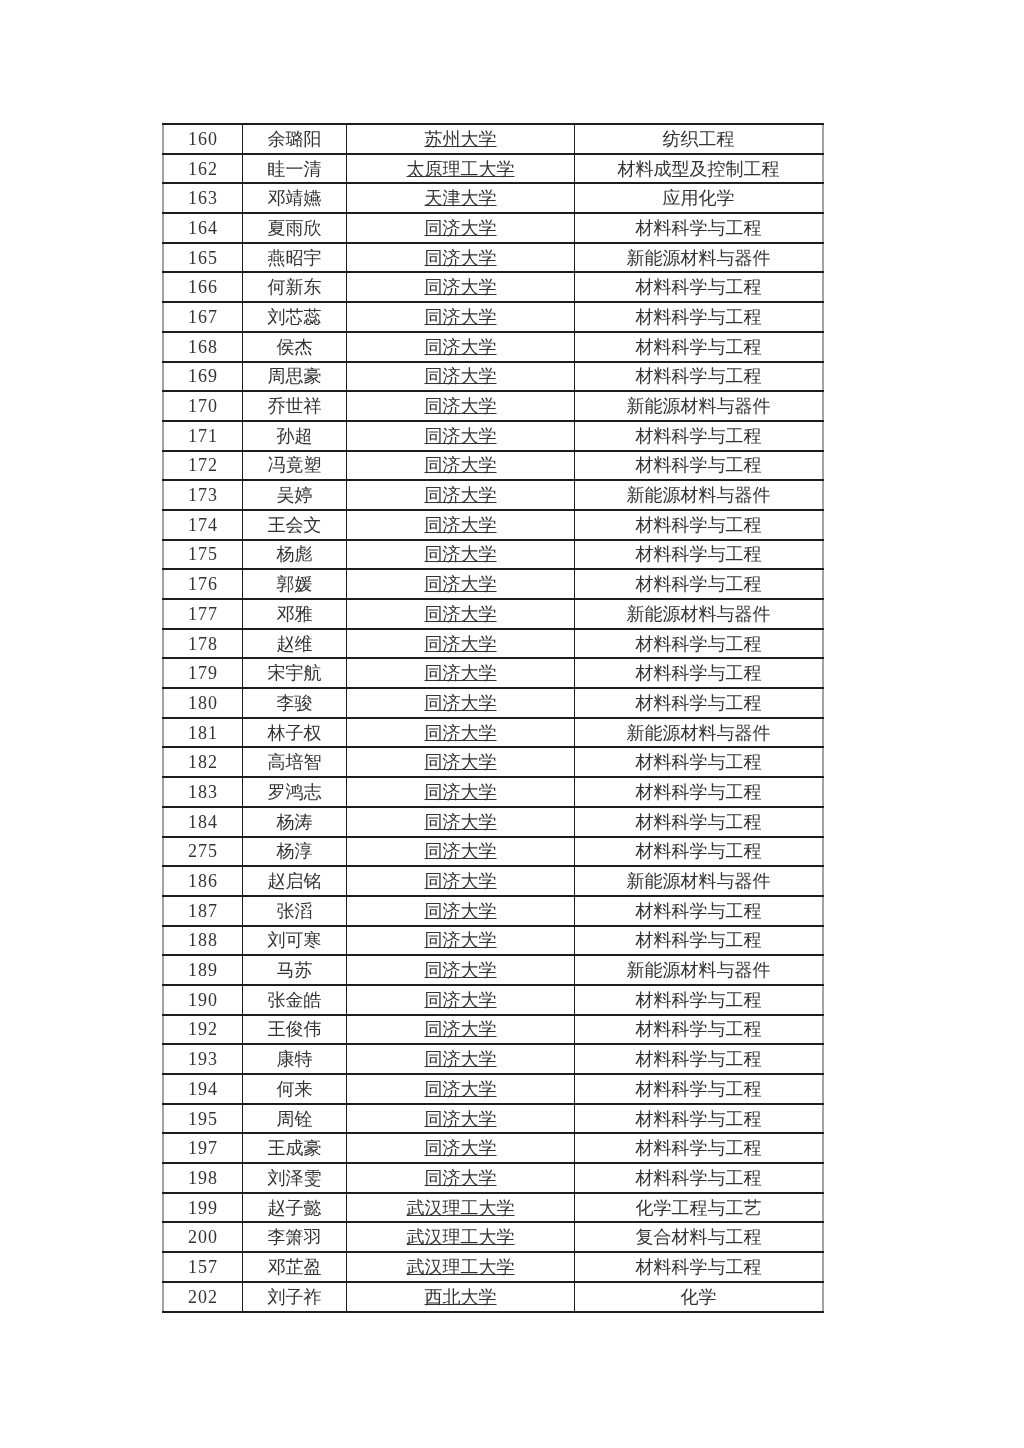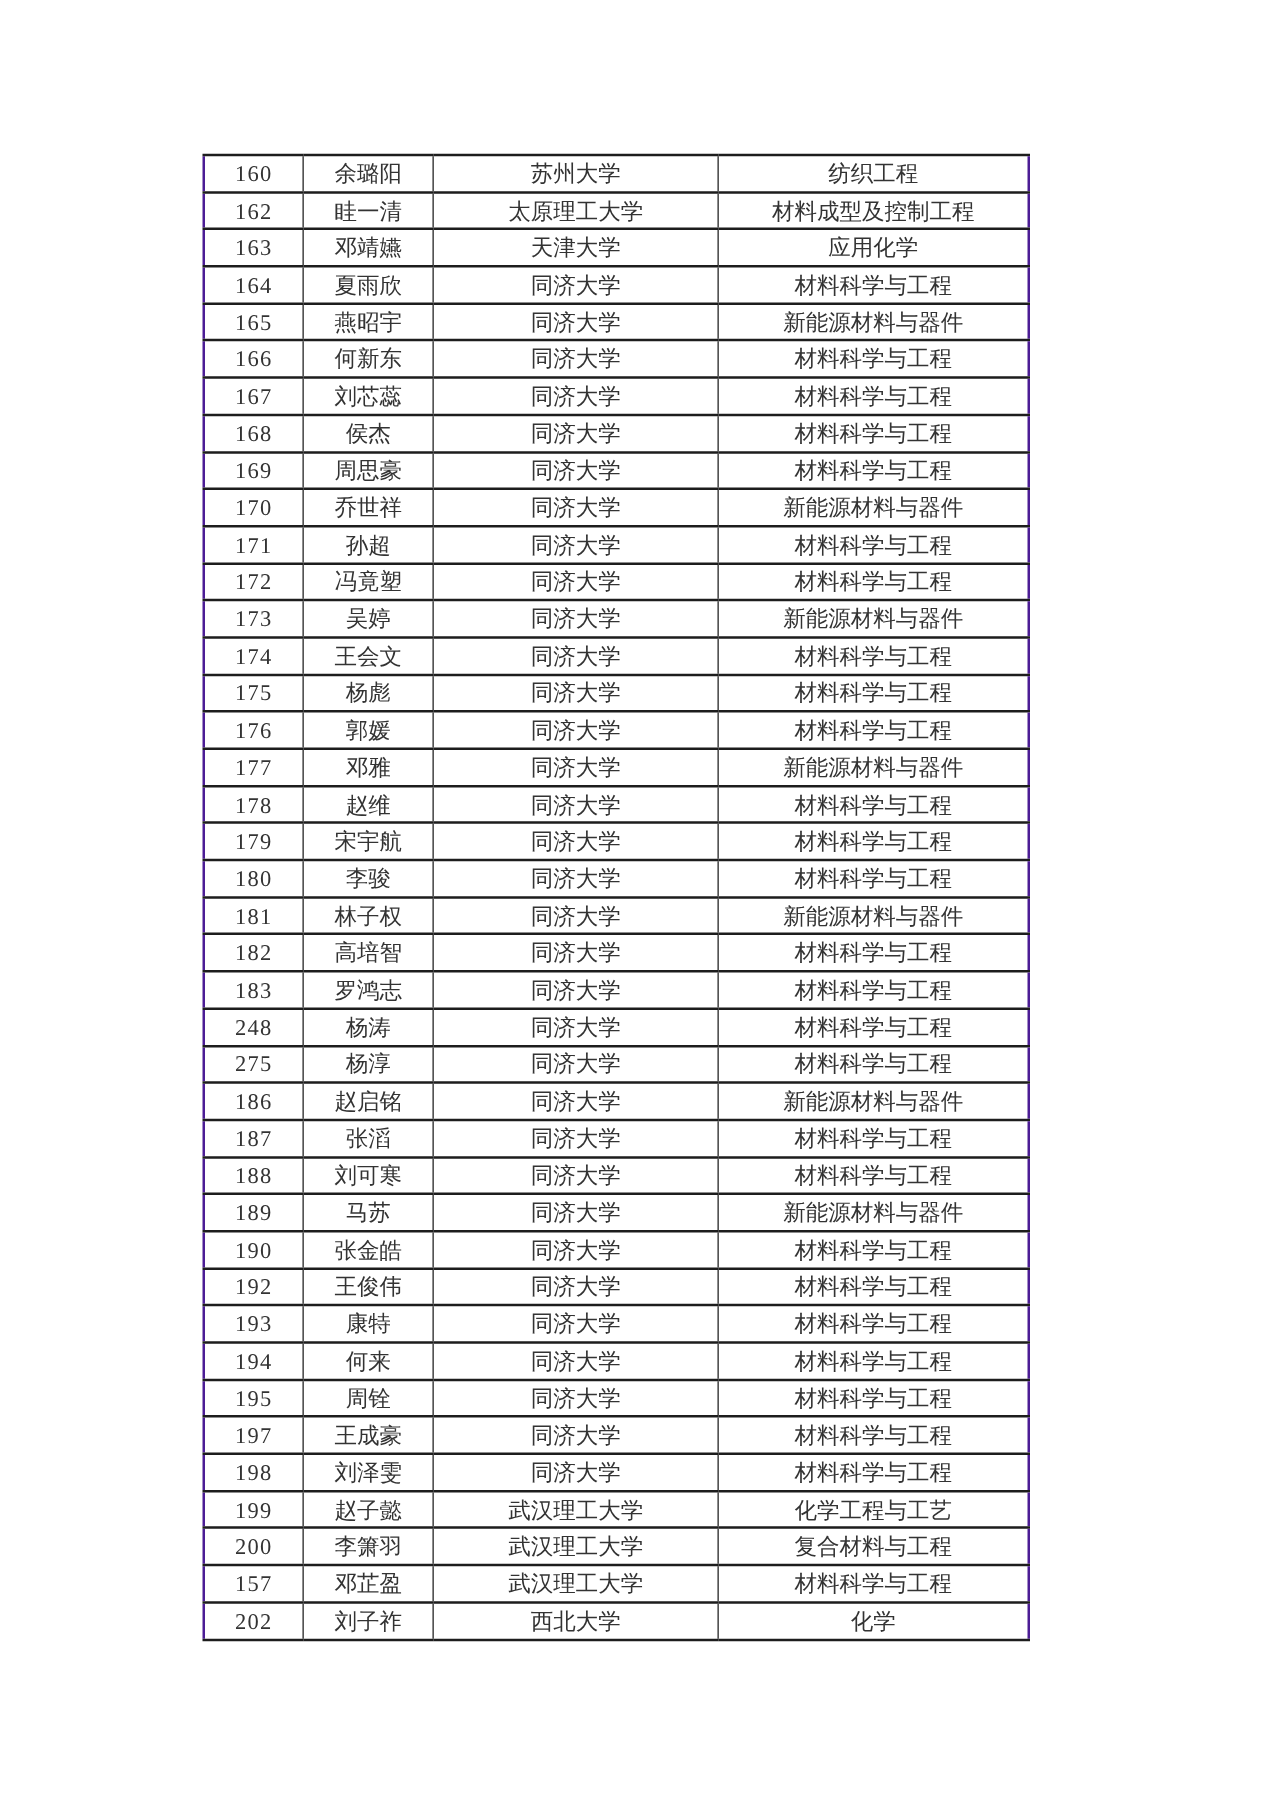--- a/index.html
+++ b/index.html
@@ -16,38 +16,38 @@
     overflow: hidden;
   }
   table.roster {
     position: absolute;
     left: 162px;
     top: 123px;
     width: 655px;
     height: 1190px;
     border-collapse: collapse;
     table-layout: fixed;
-    border: 2px solid #4c1d95;
+    border: 2px solid #a3a3a3;
   }
   table.roster td {
     border: 1px solid #1d1d1d;
     border-top-width: 2px;
     border-bottom-width: 2px;
     text-align: center;
     vertical-align: middle;
     padding: 0;
     color: #333333;
     font-size: 18px;
     line-height: 1;
     white-space: nowrap;
     overflow: hidden;
   }
   td.col-no       { width: 78px;  font-size: 17px; color: #3a3a3a; letter-spacing: 1px; }
   td.col-name     { width: 103px; }
-  td.col-univ     { width: 227px; }
+  td.col-univ     { width: 227px; text-decoration: underline; }
   td.col-major    { width: 247px; }
 </style>
 </head>
 <body>
 
 <div class="page">
   <table class="roster">
     <tbody>
         <tr>
           <td class="col-no">160</td>
@@ -181,21 +181,21 @@
           <td class="col-univ">同济大学</td>
           <td class="col-major">材料科学与工程</td>
         </tr>
         <tr>
           <td class="col-no">183</td>
           <td class="col-name">罗鸿志</td>
           <td class="col-univ">同济大学</td>
           <td class="col-major">材料科学与工程</td>
         </tr>
         <tr>
-          <td class="col-no">248</td>
+          <td class="col-no">184</td>
           <td class="col-name">杨涛</td>
           <td class="col-univ">同济大学</td>
           <td class="col-major">材料科学与工程</td>
         </tr>
         <tr>
           <td class="col-no">275</td>
           <td class="col-name">杨淳</td>
           <td class="col-univ">同济大学</td>
           <td class="col-major">材料科学与工程</td>
         </tr>

